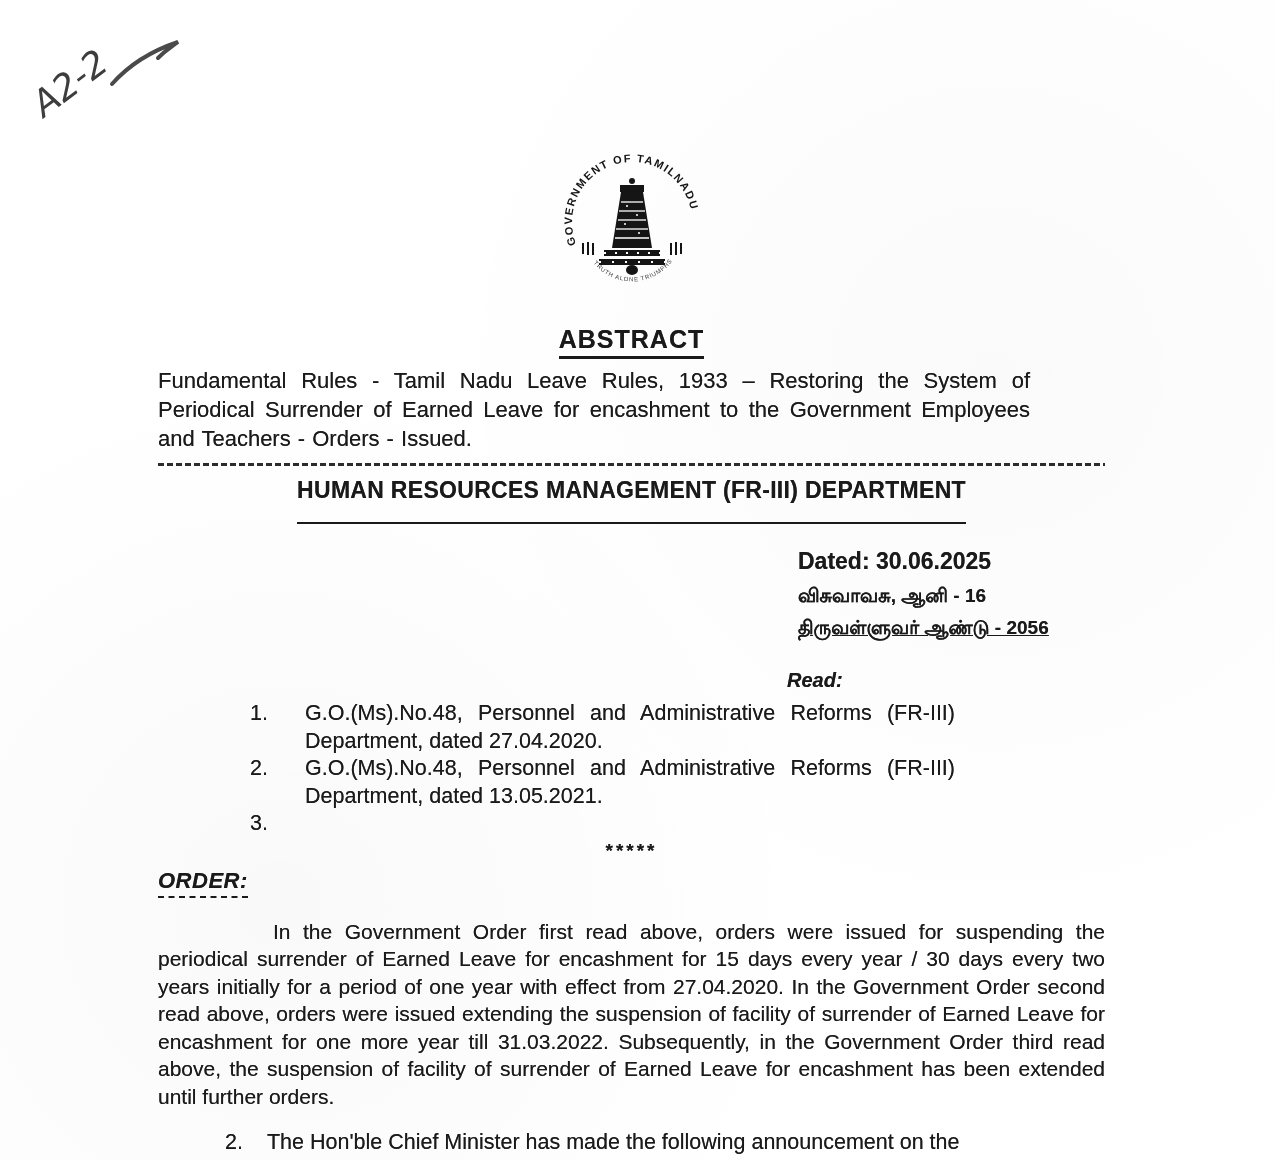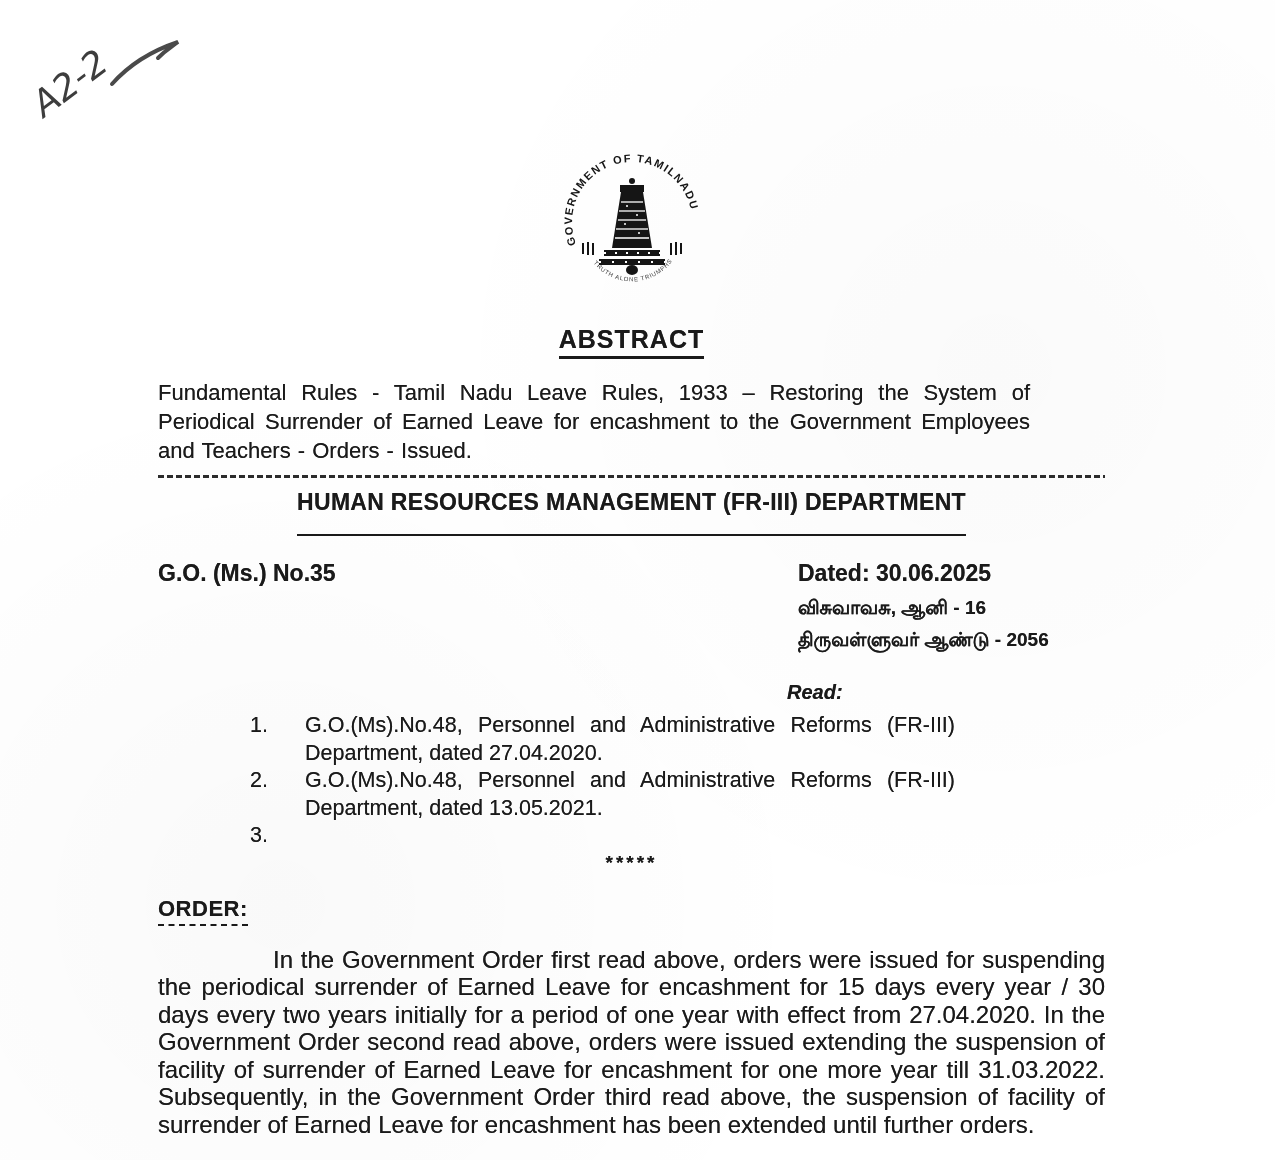--- a/index.html
+++ b/index.html
@@ -25,60 +25,60 @@
   
   .emblem { width:150px; margin:0 auto; display:block; }
 
   
   .abstract-heading { text-align:center; margin-top:12px; }
   .abstract-heading span {
     display:inline-block; font-size:25px; font-weight:bold; letter-spacing:1px;
     border-bottom:3px solid #1a1a1a; padding-bottom:2px;
   }
   .abstract-body {
-    margin-top:19px; width:872px;
+    margin-top:7px; width:872px;
     font-size:22px; line-height:29px; text-align:justify; word-spacing:1px;
   }
 
   .dashline {
     margin-top:10px; width:947px; height:3px;
     background:repeating-linear-gradient(90deg,#2c2c2c 0 6px, transparent 6px 9px);
   }
 
   .dept-heading { text-align:center; margin-top:11px; }
   .dept-heading span {
     display:inline-block; font-size:23px; font-weight:bold;
     border-bottom:2.5px solid #1a1a1a; padding-bottom:18px; letter-spacing:0.3px;
   }
 
   .go-row { display:flex; margin-top:24px; }
   .go-number { font-size:23px; font-weight:bold; }
   .date-block { margin-left:auto; width:307px; }
   .dated { font-size:23px; font-weight:bold; }
   .tamil-line1 { font-size:19px; font-weight:bold; margin-top:10px; }
-  .tamil-line2 { font-size:19px; font-weight:bold; margin-top:8px; }
+  .tamil-line2 { font-size:19px; font-weight:bold; margin-top:8px;text-decoration:underline; }
 
   .read-heading { margin-top:28px; margin-left:629px; font-size:20px; font-weight:bold;font-style:italic; }
 
   .read-list { margin-top:8px; margin-left:92px; }
   .read-item { display:flex; font-size:21.5px; line-height:27.5px; }
   .read-item .num { width:55px; flex:0 0 55px; }
   .read-item .txt { width:650px; text-align:justify; }
 
   .stars { width:947px; text-align:center; font-size:19px; font-weight:bold; letter-spacing:3px; margin-top:2px; }
 
-  .order-heading { margin-top:22px; }
+  .order-heading { margin-top:6px;font-style:italic; }
   .order-heading span {
     display:inline-block; font-size:22px; font-weight:bold; letter-spacing:0.5px;
     border-bottom:2.5px dashed #1a1a1a; padding-bottom:2px;
   }
 
   .para1 {
     margin-top:20px; width:947px;
-    font-size:24px; line-height:27.5px; text-align:justify;
+    font-size:21px; line-height:27.5px; text-align:justify;
     text-indent:115px;
   }
   .para2 {
     margin-top:19px; width:947px;
     font-size:21.5px; line-height:27.5px;
     padding-left:67px;
   }
   .para2 .gap { display:inline-block; width:24px; }
 </style>
 </head>
@@ -142,21 +142,20 @@
   </div>
   <p class="abstract-body scan-text">Fundamental Rules - Tamil Nadu Leave Rules, 1933 – Restoring the System of Periodical Surrender of Earned Leave for encashment to the Government Employees and Teachers - Orders - Issued.</p>
 
   <div class="dashline"></div>
 
   <div class="dept-heading">
     <span class="scan-text">HUMAN RESOURCES MANAGEMENT (FR-III) DEPARTMENT</span>
   </div>
 
   <div class="go-row">
-    <span class="go-number scan-text">G.O. (Ms.) No.35</span>
     <div class="date-block">
       <div class="dated scan-text">Dated: 30.06.2025</div>
       <div class="tamil-line1 scan-text">விசுவாவசு, ஆனி - 16</div>
       <div class="tamil-line2 scan-text">திருவள்ளுவர் ஆண்டு - 2056</div>
     </div>
   </div>
 
   <div class="read-heading scan-text">Read:</div>
   <div class="read-list">
     <div class="read-item">

